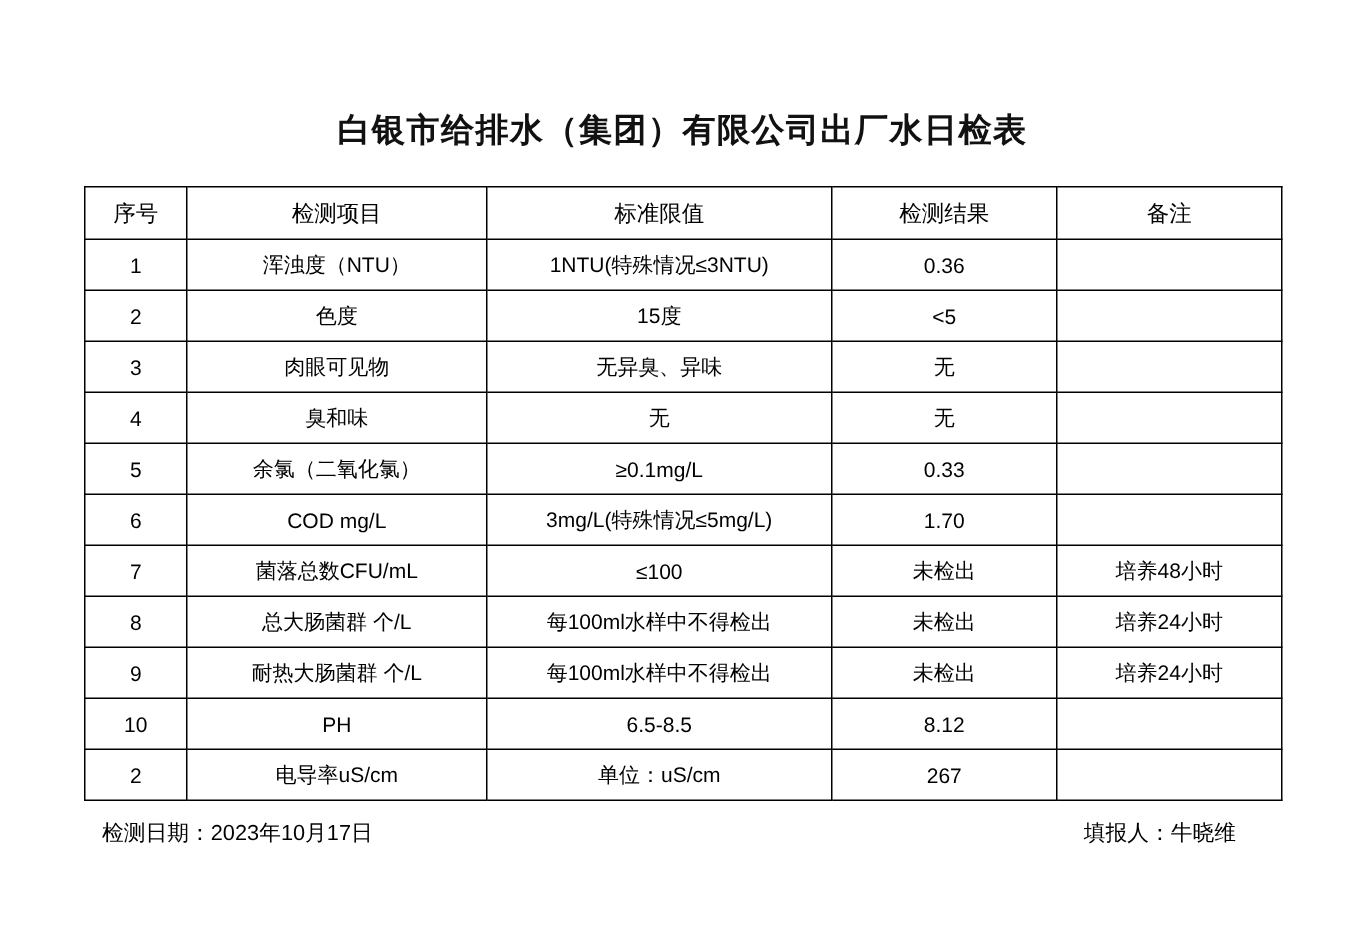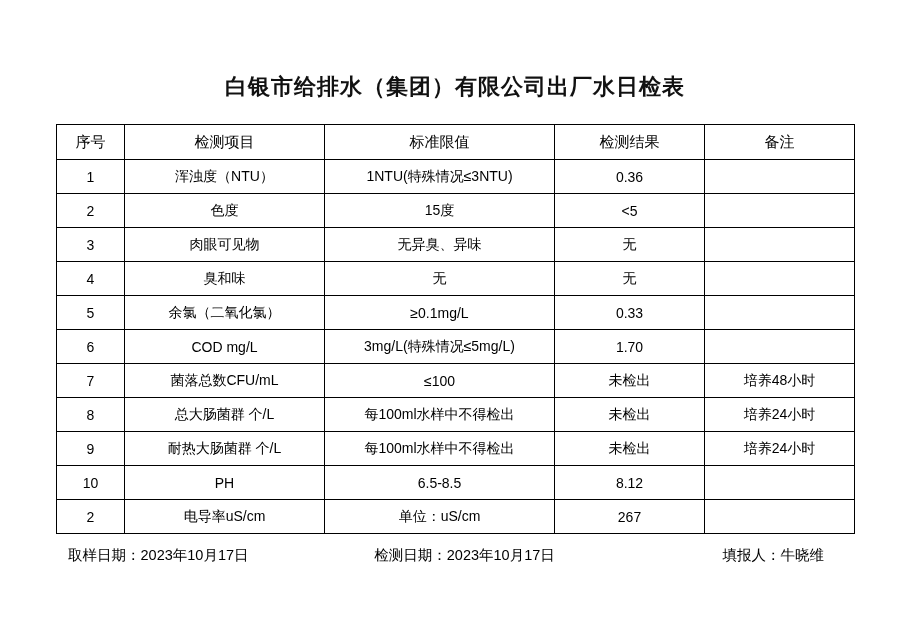--- a/index.html
+++ b/index.html
@@ -176,18 +176,17 @@
           <td>电导率uS/cm</td>
           <td>单位：uS/cm</td>
           <td>267</td>
           <td></td>
         </tr>
       </tbody>
     </table>
   </div>
 
   <div class="footer">
-    <div class="f-left">取样日期：2023年10月17日</div>
     <div class="f-mid">检测日期：2023年10月17日</div>
     <div class="f-right">填报人：牛晓维</div>
   </div>
 
 </div>
 
 </body></html>

